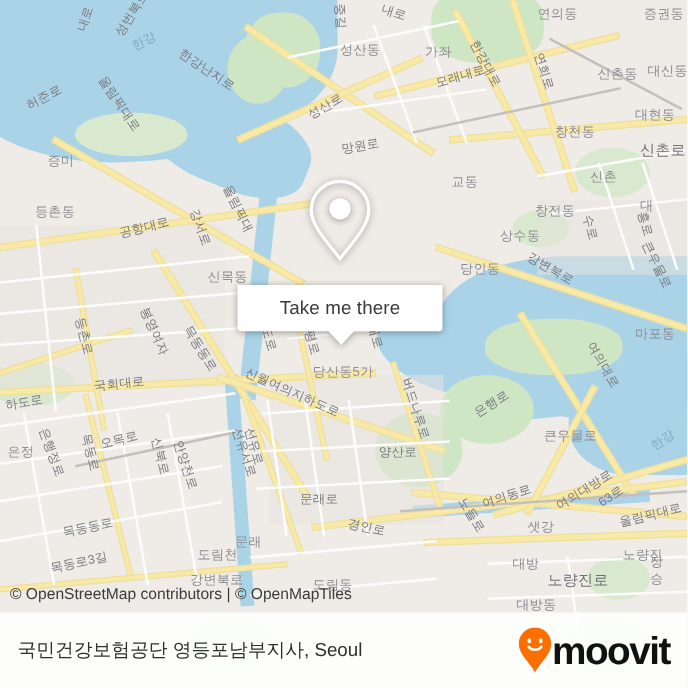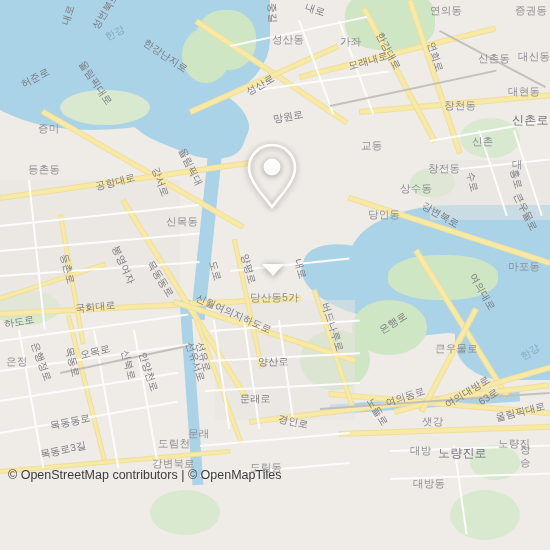--- a/index.html
+++ b/index.html
@@ -312,55 +312,72 @@
         <div class="lbl road-name" style="left: 113px; top: 358px; transform: rotate(76deg);">신북로</div>
         <div class="lbl road-name" style="left: 128px; top: 365px; transform: rotate(72deg);">안양천로</div>
         <div class="lbl road-name" style="left: 175px; top: 355px; transform: rotate(72deg);">선유서로</div>
         <div class="lbl road-name" style="left: 50px; top: 415px; transform: rotate(-12deg);">목동동로</div>
         <div class="lbl road-name" style="left: 40px; top: 443px; transform: rotate(-12deg);">목동로3길</div>
         <div class="lbl place" style="left: 158px; top: 437px; transform: rotate(0deg);">도림천</div>
         <div class="lbl place" style="left: 152px; top: 457px; transform: rotate(0deg);">강변북로</div>
         <div class="lbl place" style="left: 188px; top: 427px; transform: rotate(0deg);">문래</div>
         <div class="lbl place" style="left: 250px; top: 291px; transform: rotate(0deg);">당산동5가</div>
         <div class="lbl road-name" style="left: 193px; top: 307px; transform: rotate(24deg);">신월여의지하도로</div>
-        <div class="lbl road-name" style="left: 258px; top: 355px; transform: rotate(0deg);">양산로</div>
+        <div class="lbl road-name" style="left: 258px; top: 355px; transform: rotate(0deg); padding-left: 45px;">양산로</div>
         <div class="lbl road-name" style="left: 240px; top: 392px; transform: rotate(0deg);">문래로</div>
         <div class="lbl road-name" style="left: 278px; top: 415px; transform: rotate(12deg);">경인로</div>
         <div class="lbl road-name" style="left: 307px; top: 320px; transform: rotate(72deg);">버드나루로</div>
         <div class="lbl road-name" style="left: 188px; top: 350px; transform: rotate(74deg);">선유로</div>
         <div class="lbl road-name" style="left: 205px; top: 264px; transform: rotate(74deg);">도로</div>
         <div class="lbl road-name" style="left: 233px; top: 262px; transform: rotate(74deg);">양평로</div>
         <div class="lbl road-name" style="left: 290px; top: 262px; transform: rotate(74deg);">내로</div>
         <div class="lbl road-name" style="left: 378px; top: 316px; transform: rotate(-32deg);">은행로</div>
         <div class="lbl place" style="left: 435px; top: 342px; transform: rotate(0deg);">큰우물로</div>
         <div class="lbl water-name" style="left: 520px; top: 345px; transform: rotate(-34deg);">한강</div>
         <div class="lbl road-name" style="left: 385px; top: 390px; transform: rotate(-18deg);">여의동로</div>
         <div class="lbl road-name" style="left: 442px; top: 385px; transform: rotate(-32deg);">여의대방로</div>
         <div class="lbl road-name" style="left: 478px; top: 390px; transform: rotate(-34deg);">63로</div>
         <div class="lbl road-name" style="left: 495px; top: 405px; transform: rotate(-14deg);">올림픽대로</div>
         <div class="lbl road-name" style="left: 362px; top: 405px; transform: rotate(58deg);">노들로</div>
         <div class="lbl place" style="left: 422px; top: 415px; transform: rotate(0deg);">샛강</div>
-        <div class="lbl big" style="left: 438px; top: 445px; transform: rotate(0deg);">노량진로</div>
+        <div class="lbl big" style="left: 438px; top: 456px; transform: rotate(0deg);">노량진로</div>
         <div class="lbl place" style="left: 498px; top: 437px; transform: rotate(0deg);">노량진</div>
         <div class="lbl place" style="left: 410px; top: 444px; transform: rotate(0deg);">대방</div>
         <div class="lbl place" style="left: 520px; top: 443px; transform: rotate(0deg);">장</div>
         <div class="lbl place" style="left: 520px; top: 456px; transform: rotate(0deg);">승</div>
         <div class="lbl place" style="left: 413px; top: 477px; transform: rotate(0deg);">대방동</div>
         <div class="lbl place" style="left: 250px; top: 461px; transform: rotate(0deg);">도림동</div>
       </div>
   </div>
 
   <div id="popup">
     <div id="popup-green">
       <span id="pin-icon">
         <svg width="56" height="70" viewBox="0 0 56 70" aria-hidden="true">
           <path d="M28 4 C15.3 4 5 14.3 5 27 C5 40 19 54 28 66 C37 54 51 40 51 27 C51 14.3 40.7 4 28 4 Z" fill="none" stroke="#ffffff" stroke-width="2.6"></path>
           <circle cx="28" cy="26" r="8.5" fill="#ffffff"></circle>
         </svg>
       </span>
     </div>
+    <div id="popup-white">
+      <span id="popup-label">Take me there</span>
+    </div>
     <div id="popup-tail"></div>
   </div>
 
   <div id="attribution">© OpenStreetMap contributors | © OpenMapTiles</div>
 
+  <div id="footer">
+    <div id="footer-title">국민건강보험공단 영등포남부지사, Seoul</div>
+    <div id="brand">
+      <span id="brand-pin">
+        <svg width="26" height="36" viewBox="0 0 26 36" aria-hidden="true">
+          <path d="M13 0 C5.8 0 0 5.8 0 13 C0 22 10 29 13 36 C16 29 26 22 26 13 C26 5.8 20.2 0 13 0 Z" fill="#ff6f00"></path>
+          <ellipse cx="8.4" cy="10.5" rx="1.5" ry="2" fill="#ffffff"></ellipse>
+          <ellipse cx="17.6" cy="10.5" rx="1.5" ry="2" fill="#ffffff"></ellipse>
+          <path d="M8 15.5 C10 18.6 16 18.6 18 15.5" fill="none" stroke="#ffffff" stroke-width="2.1" stroke-linecap="round"></path>
+        </svg>
+      </span>
+      <span id="brand-wordmark">moovit</span>
+    </div>
+  </div>
 
 </div>
 
 </body></html>

